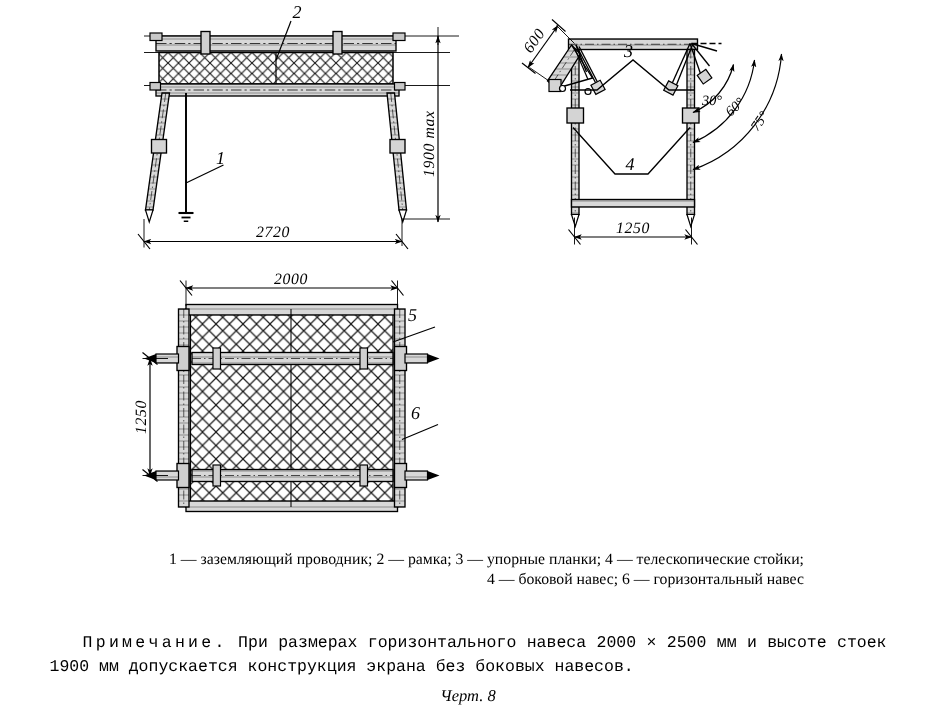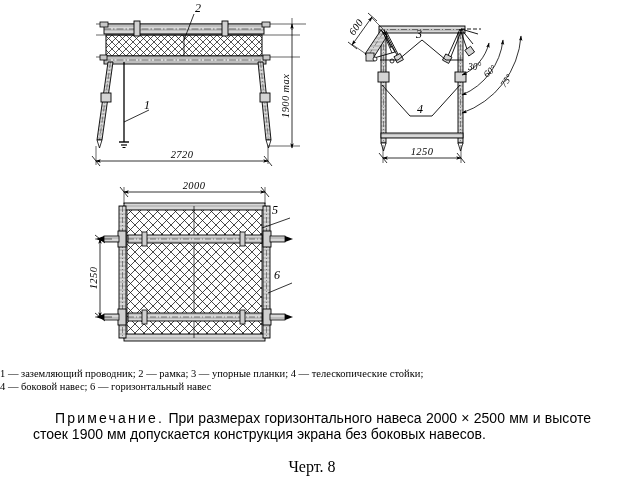--- a/index.html
+++ b/index.html
@@ -20,44 +20,45 @@
     position: absolute;
     left: 0;
     top: 0;
     width: 624px;
     height: 481px;
   }
   .cap {
     position: absolute;
     left: 0;
     width: 536px;
-    text-align: left;
+    text-align: right;
     font-family: "Liberation Serif", serif;
     font-size: 10.5px;
     line-height: 13px;
     color: #000;
   }
   #caption-line1 { top: 367px; }
   #caption-line2 { top: 380px; }
   #figure-number {
     position: absolute;
     left: 0;
     top: 458px;
     width: 624px;
     text-align: center;
-    font-size: 16px;
-    font-family: "Liberation Serif", serif;
+    font-size: 11px;
+    font-family: "Liberation Serif", serif;
+    font-style: italic;
   }
   #note-block {
     position: absolute;
     left: 33px;
-    top: 410px;
+    top: 421px;
     width: 558px;
-    font-family: Liberation Sans, sans-serif;
-    font-size: 14px;
+    font-family: Liberation Mono, monospace;
+    font-size: 11px;
     line-height: 16px;
     text-align: justify;
   }
   #note-block .indent { display: inline-block; width: 22px; }
   .sp { letter-spacing: 2.2px; }
   text {
     font-family: "Liberation Serif", serif;
     fill: #000;
   }
   .dim-txt {

